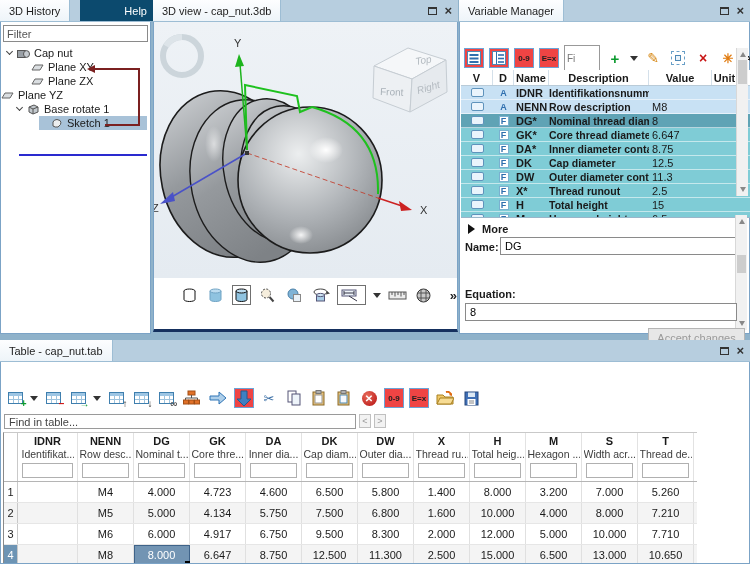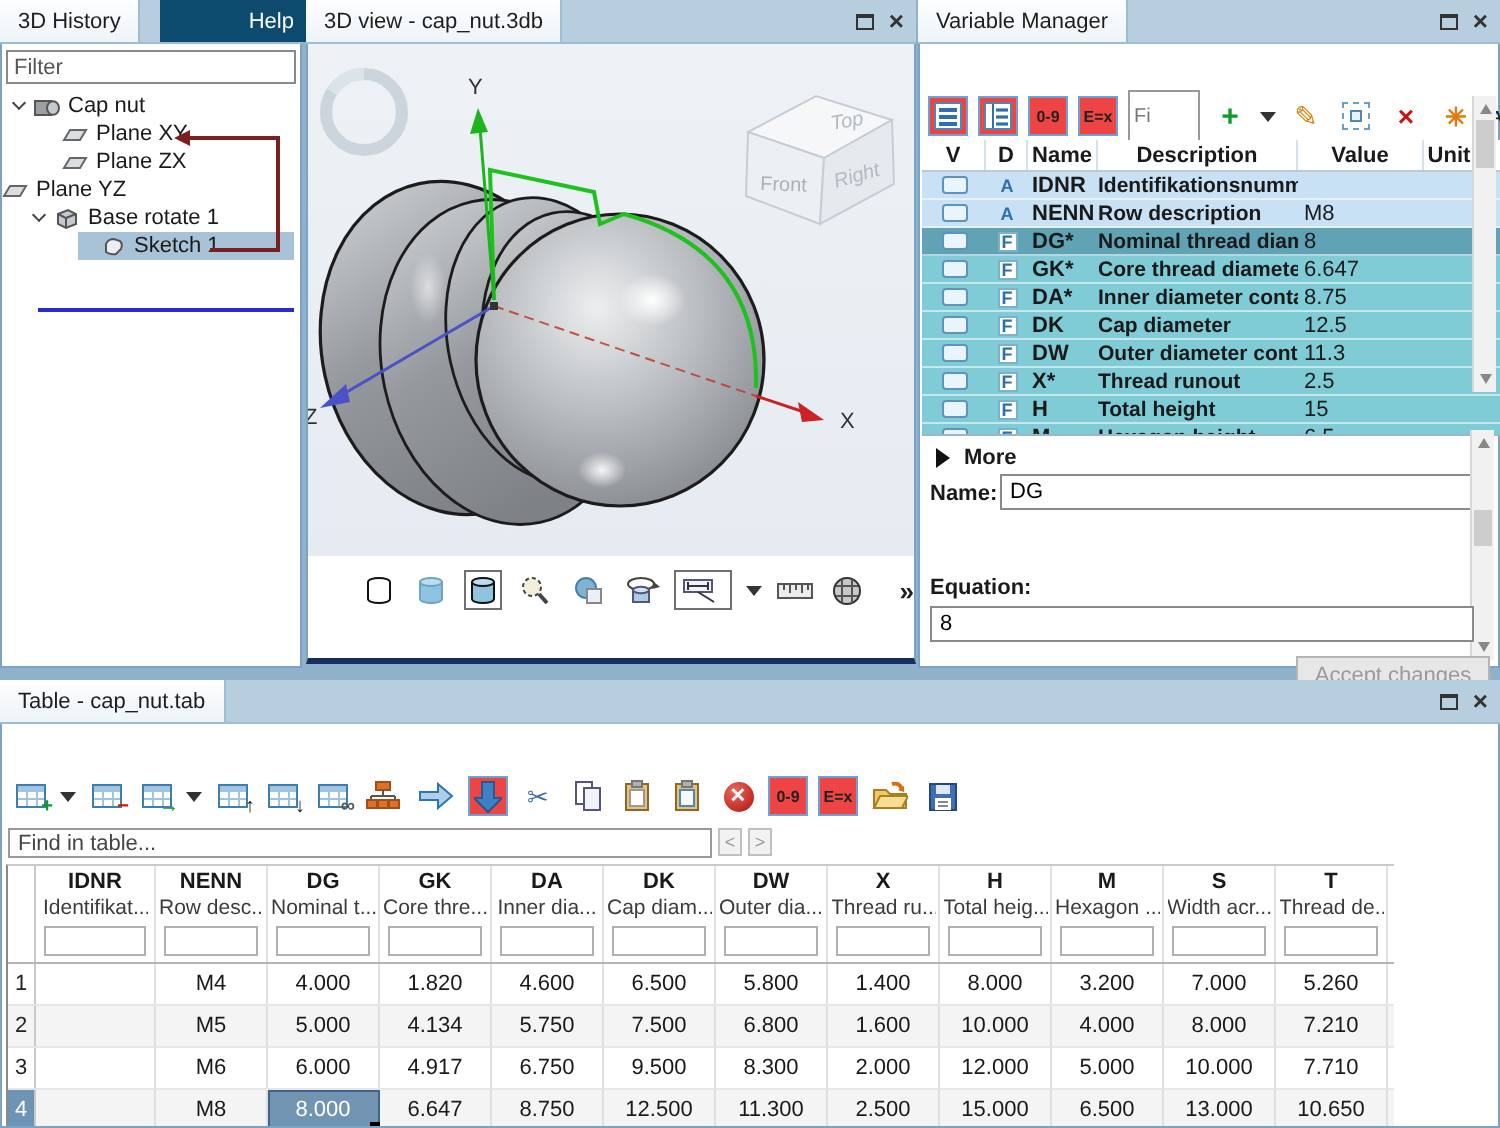--- a/index.html
+++ b/index.html
@@ -724,21 +724,21 @@
        <div class="cdesc">Thread de...</div>
        <input class="cfilter" style="">
      </div>
         </div>
       <div>
           <div class="drow">
      <span class="rnum">1</span>
             <span class="dcell" style="width:60px"></span>
             <span class="dcell" style="width:56px">M4</span>
             <span class="dcell" style="width:56px">4.000</span>
-            <span class="dcell" style="width:56px">1.820</span>
+            <span class="dcell" style="width:56px">4.723</span>
             <span class="dcell" style="width:56px">4.600</span>
             <span class="dcell" style="width:56px">6.500</span>
             <span class="dcell" style="width:56px">5.800</span>
             <span class="dcell" style="width:56px">1.400</span>
             <span class="dcell" style="width:56px">8.000</span>
             <span class="dcell" style="width:56px">3.200</span>
             <span class="dcell" style="width:56px">7.000</span>
             <span class="dcell" style="width:56px">5.260</span>
           </div>
           <div class="drow alt">

